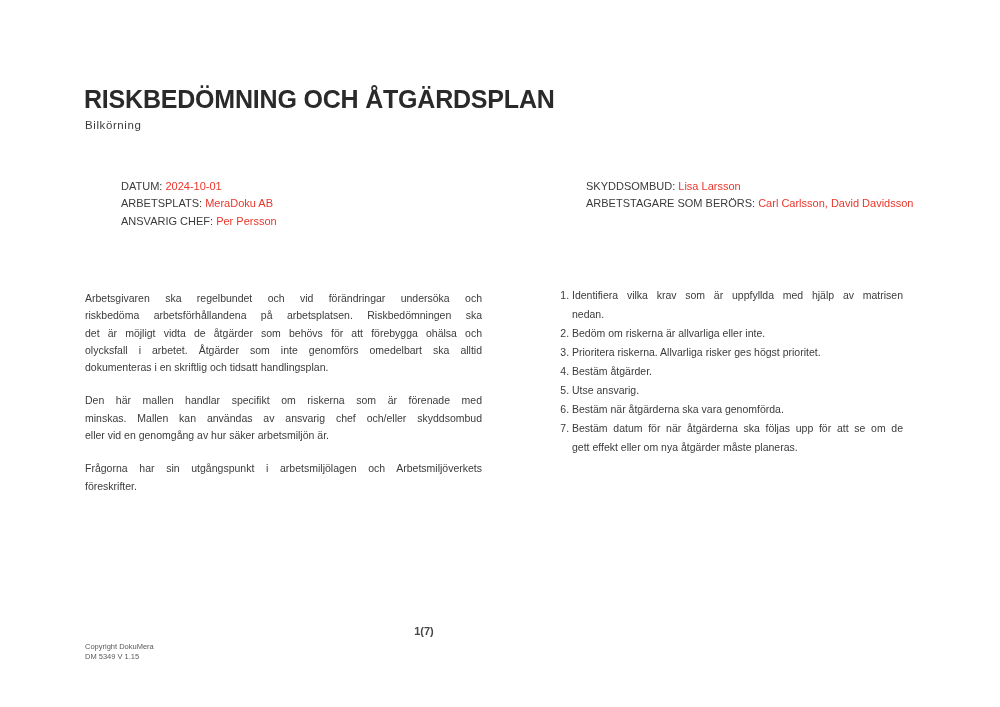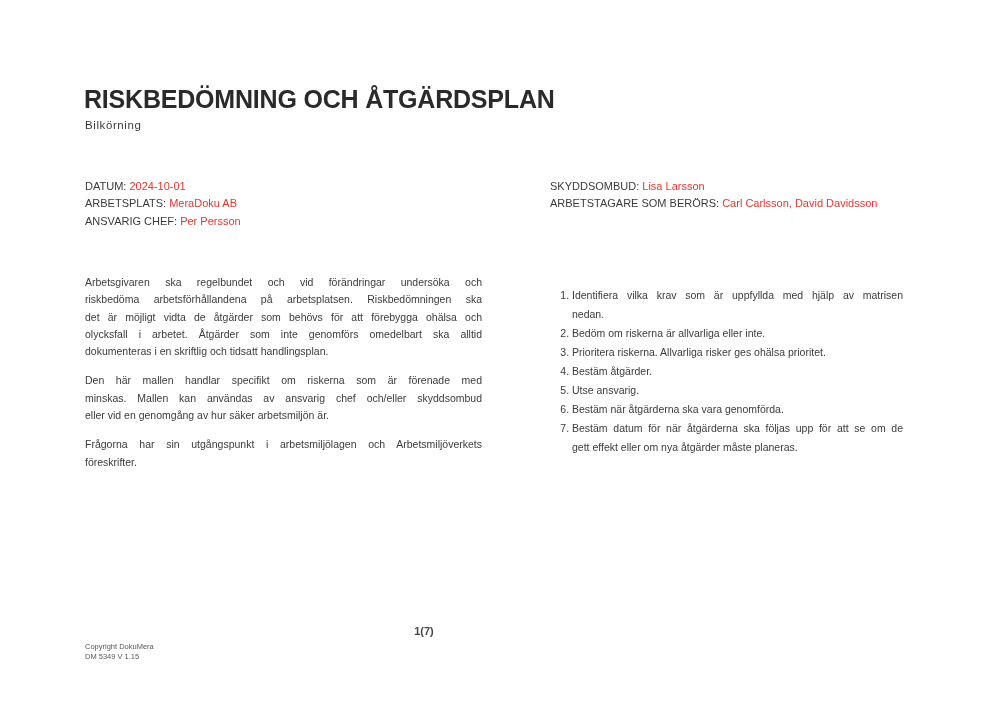--- a/index.html
+++ b/index.html
@@ -17,31 +17,31 @@
   .title {
     position: absolute; left: 84px; top: 85px; margin: 0;
     font-size: 25px; font-weight: 700; letter-spacing: -0.2px;
     color: #2a2a2a; white-space: nowrap;
   }
   .subtitle {
     position: absolute; left: 85px; top: 119px;
     font-size: 11.5px; letter-spacing: 0.6px; color: #3b3b3b;
   }
 
-  .meta { position: absolute; top: 178px; font-size: 11px; line-height: 17.3px; white-space: nowrap; }
+  .meta { position: absolute; top: 178px; font-size: 11px; line-height: 17.3px; white-space: nowrap; margin-left: 36px; }
   .meta-left  { left: 85px; }
   .meta-right { left: 550px; }
   .meta-label { color: #3b3b3b; }
   .meta-value { color: var(--accent-red, #e9362c); }
 
   .col { position: absolute; top: 274px; font-size: 10.5px; }
   .col-left  { left: 85px;  width: 397px; line-height: 17.3px; }
   .col-right { left: 537px; width: 378px; line-height: 19px; }
 
-  .paragraph { margin: 0 0 12px 0; }
+  .paragraph { margin: 16px 0 12px 0; }
   .tline { text-align: left; }
   .tline.just { text-align: justify; text-align-last: justify; }
 
   ol.steps { margin: 12px; padding: 0 0 0 23px; list-style: decimal; }
   li.step { margin: 0; padding: 0; }
 
   .page-number {
     position: absolute; left: 0; top: 625px; width: 848px;
     text-align: center; font-size: 11px; color: #474747; font-weight: bold;
   }
@@ -106,21 +106,21 @@
   <div class="col col-right">
     <ol class="steps">
       <li class="step">
           <div class="tline just">Identifiera vilka krav som är uppfyllda med hjälp av matrisen</div>
           <div class="tline">nedan.</div>
         </li>
       <li class="step">
           <div class="tline">Bedöm om riskerna är allvarliga eller inte.</div>
         </li>
       <li class="step">
-          <div class="tline">Prioritera riskerna. Allvarliga risker ges ohälsa prioritet.</div>
+          <div class="tline">Prioritera riskerna. Allvarliga risker ges högst prioritet.</div>
         </li>
       <li class="step">
           <div class="tline">Bestäm åtgärder.</div>
         </li>
       <li class="step">
           <div class="tline">Utse ansvarig.</div>
         </li>
       <li class="step">
           <div class="tline">Bestäm när åtgärderna ska vara genomförda.</div>
         </li>

